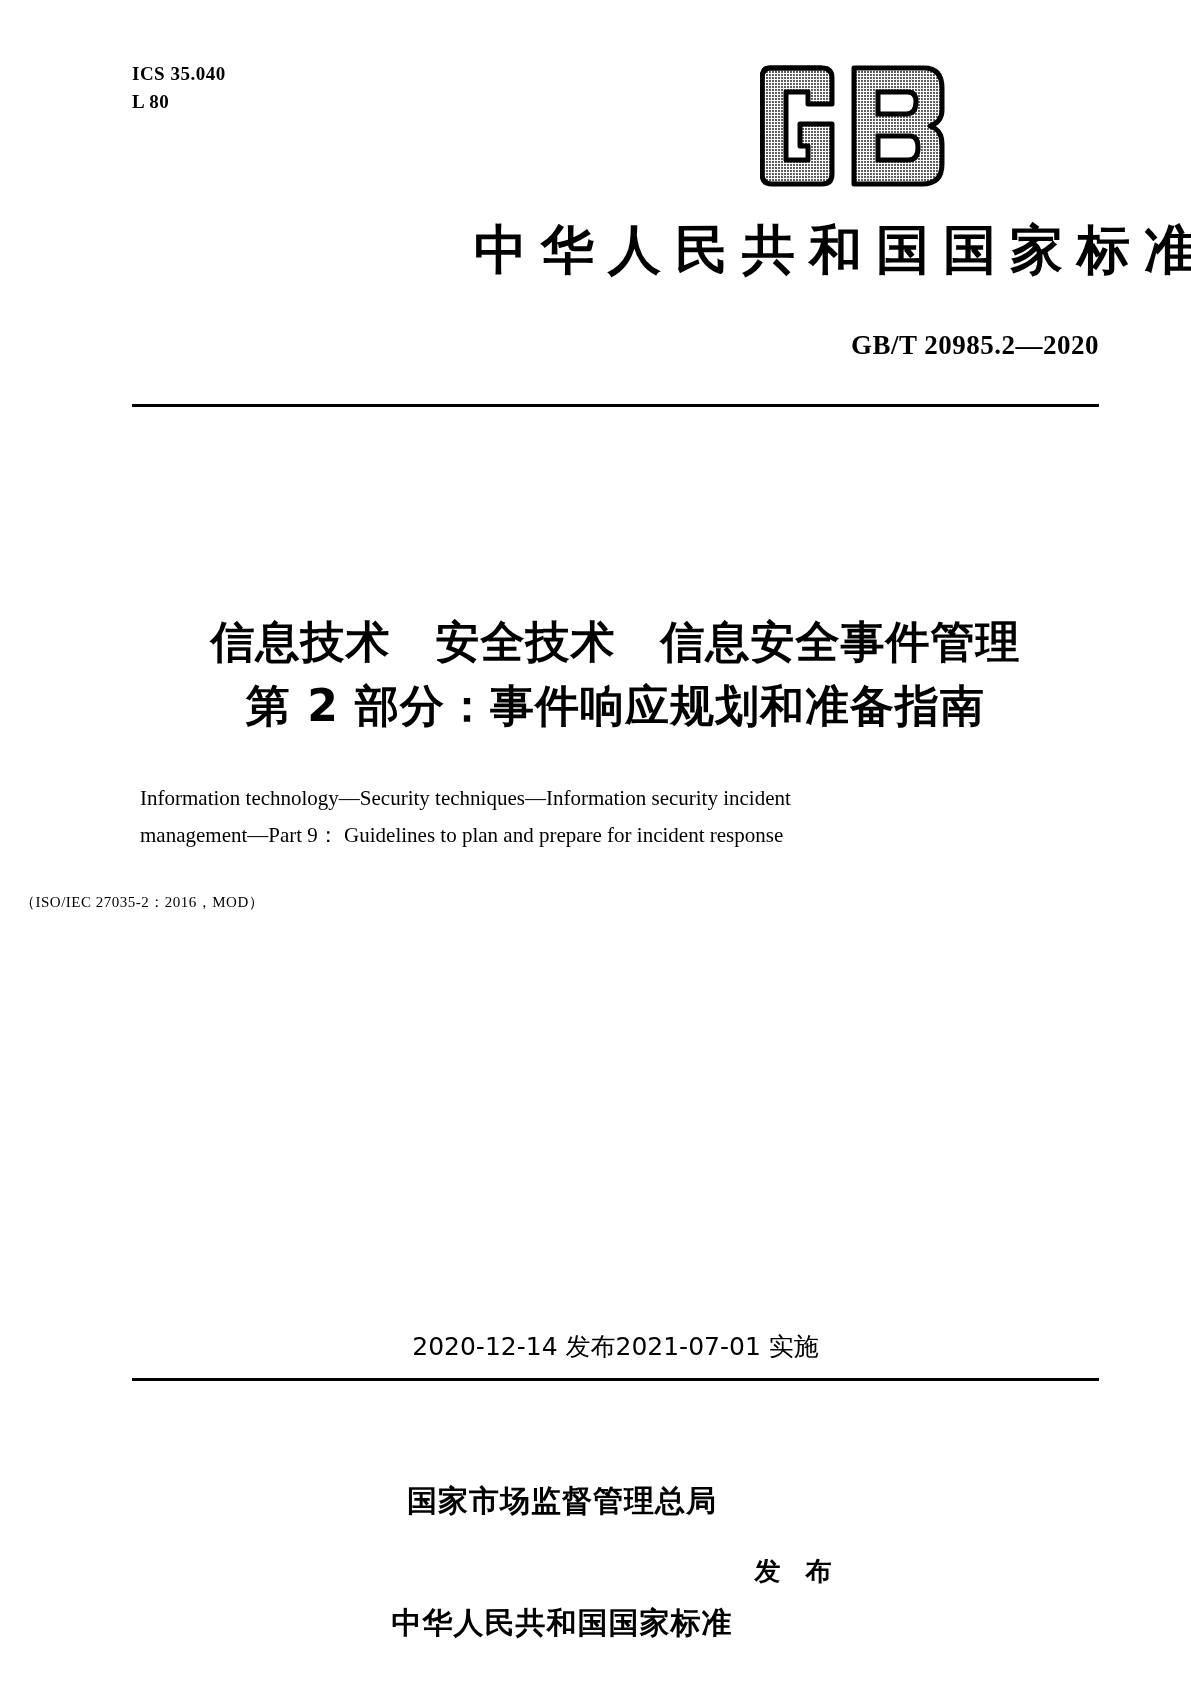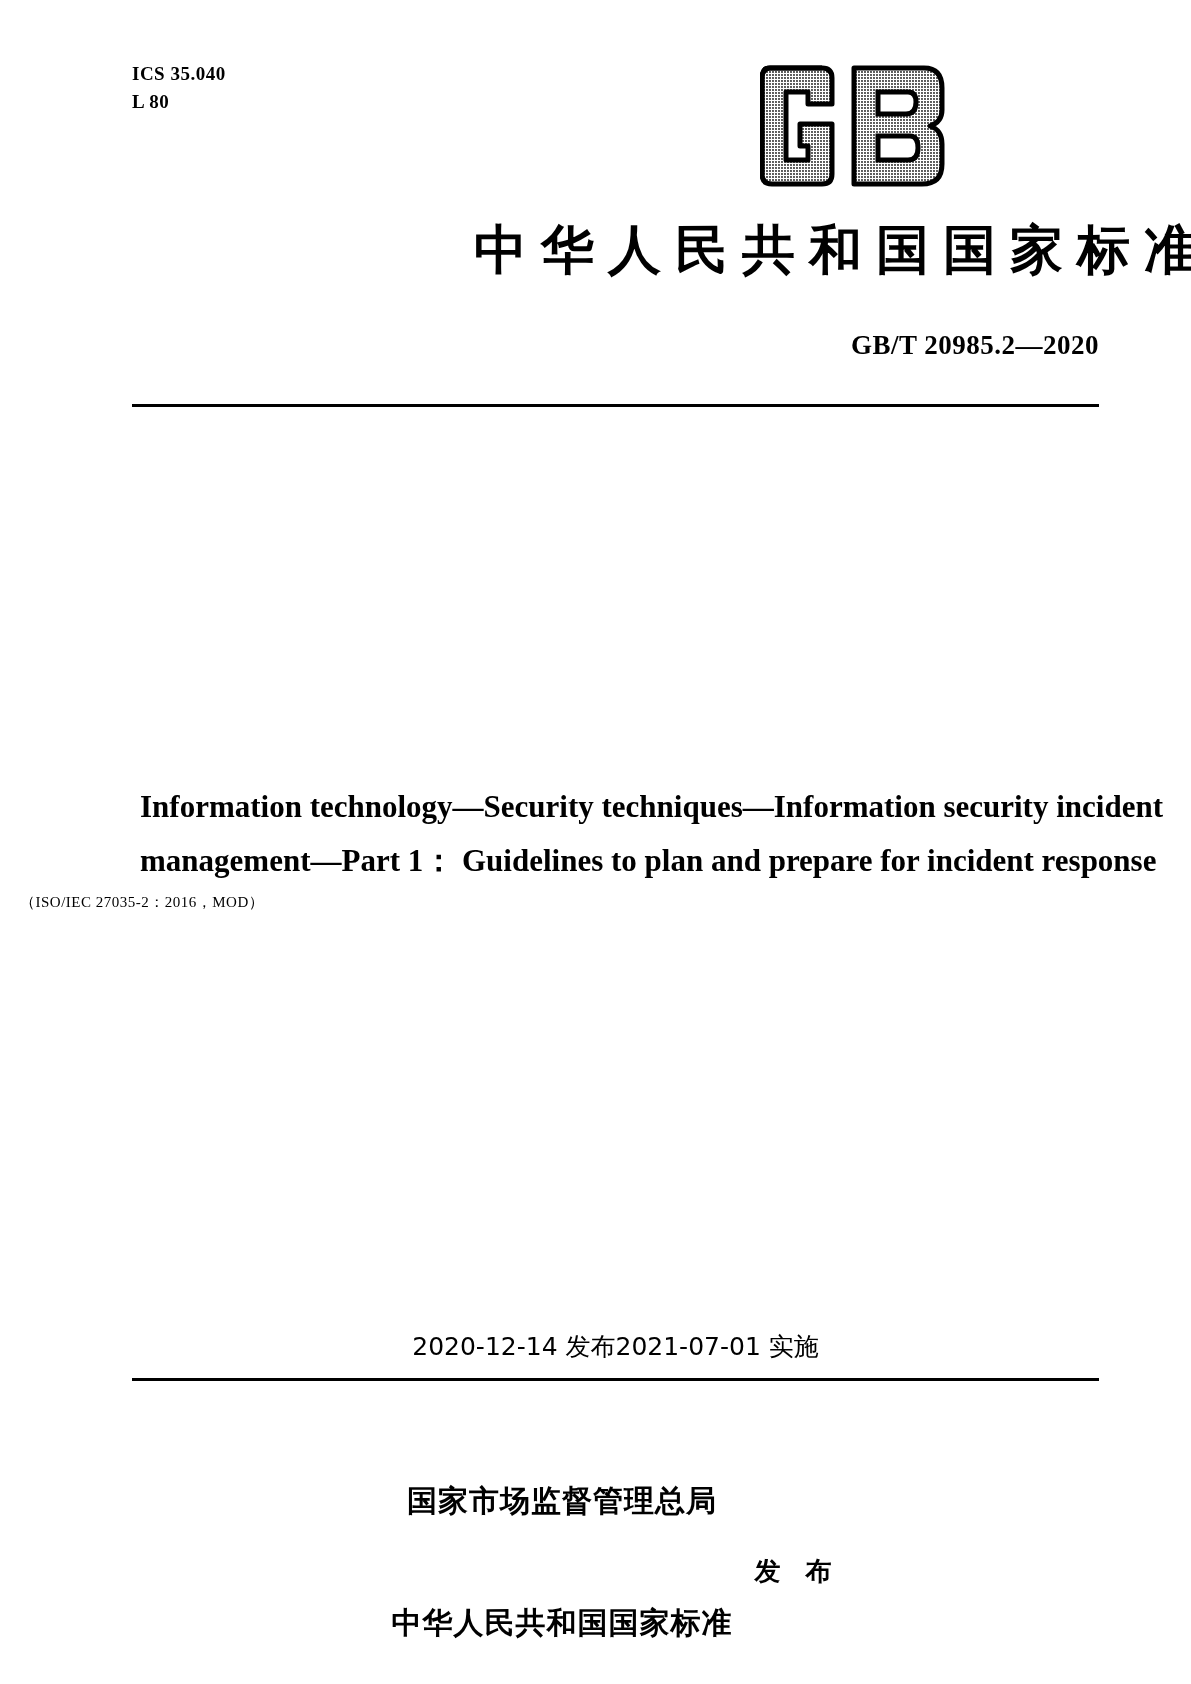--- a/index.html
+++ b/index.html
@@ -102,24 +102,24 @@
     letter-spacing: 1px;
     line-height: 1.45;
     white-space: pre;
   }
 
   .en-title {
     position: absolute;
     left: 120px;
     right: 120px;
     top: 780px;
-    text-align: center;
-    font-family: "Liberation Serif", serif;
-    font-weight: bold;
-    font-size: 31px;
+    text-align: left;
+    font-family: "Liberation Serif", serif;
+    font-weight: normal;
+    font-size: 21px;
     line-height: 1.75;
   }
   .en-title .en-line { white-space: nowrap; }
 
   .iso-ref {
     position: absolute;
     left: 0; right: 0;
     top: 893px;
     text-align: left;
     font-family: Liberation Serif, serif;
@@ -210,24 +210,28 @@
       </g>
     </svg>
   </div>
 
   <div class="cn-standard-title">中华人民共和国国家标准</div>
 
   <div class="std-number">GB/T 20985.2—2020</div>
 
   <div class="rule-top"></div>
 
+  <div class="main-title">
+    <div class="line1">信息技术　安全技术　信息安全事件管理</div>
+    <div class="line2">第 2 部分：事件响应规划和准备指南</div>
+  </div>
 
   <div class="en-title">
     <div class="en-line">Information technology—Security techniques—Information security incident</div>
-    <div class="en-line">management—Part 1： Guidelines to plan and prepare for incident response</div>
+    <div class="en-line">management—Part 9： Guidelines to plan and prepare for incident response</div>
   </div>
 
   <div class="iso-ref">（ISO/IEC 27035-2：2016，MOD）</div>
 
   <div class="date-row">
     <span>2020-12-14 发布</span>
     <span>2021-07-01 实施</span>
   </div>
 
   <div class="rule-bottom"></div>

